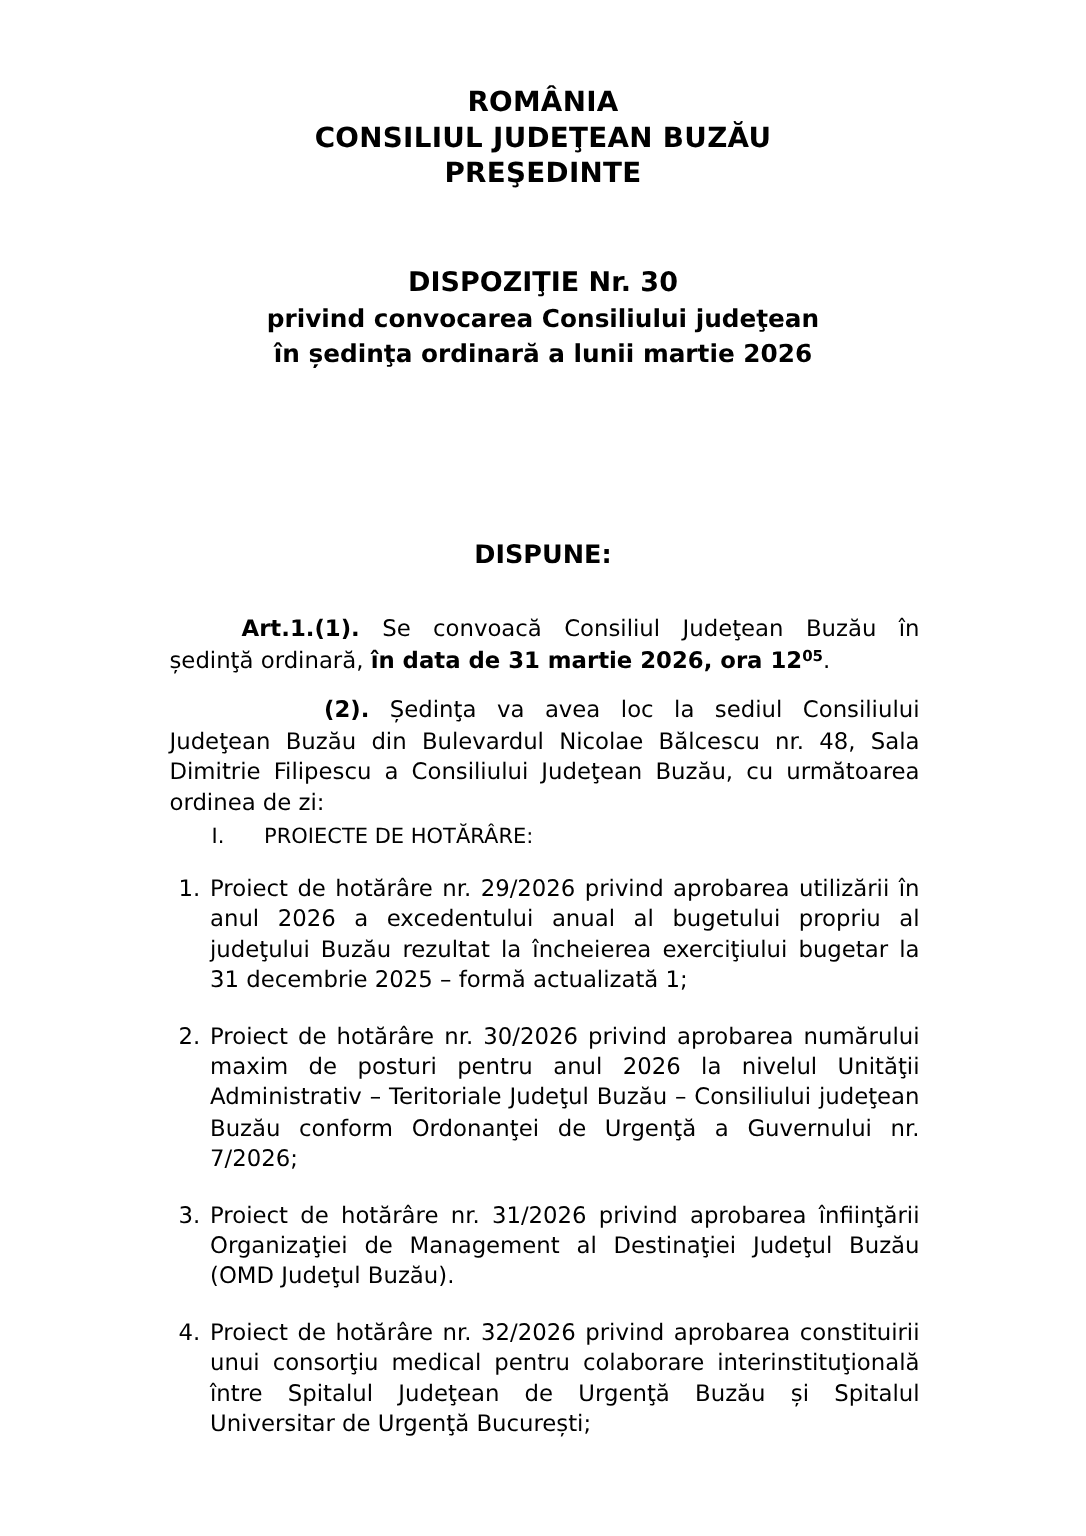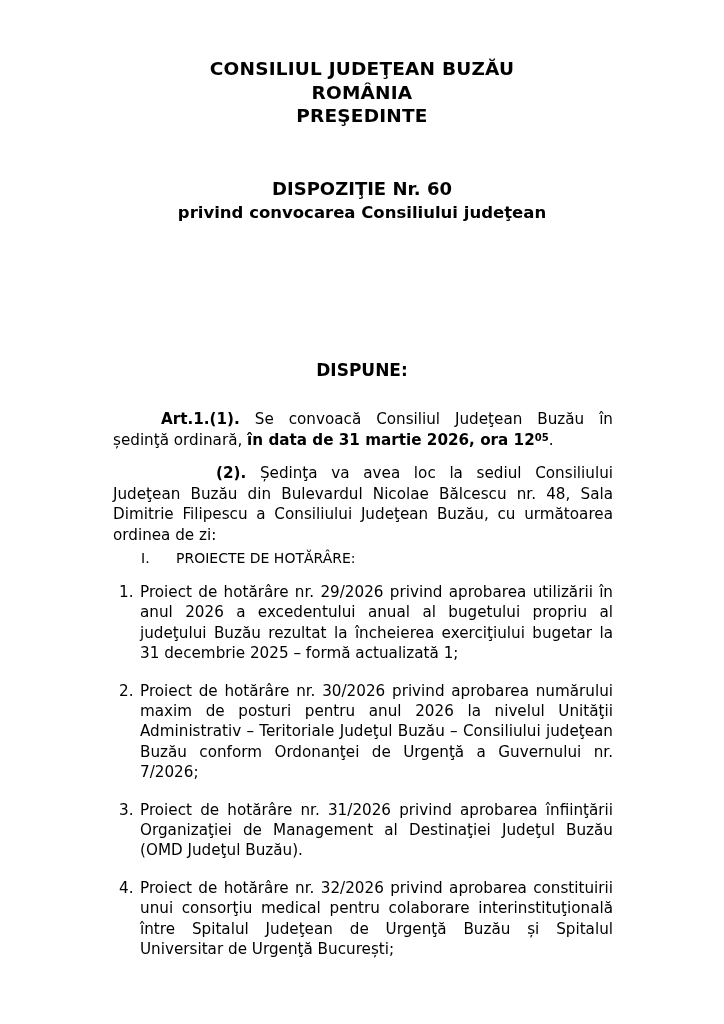--- a/index.html
+++ b/index.html
@@ -136,28 +136,29 @@
   .b { font-weight: bold; }
   sup { font-size: 0.66em; vertical-align: 0.45em; line-height: 0; }
   .nowrap { white-space: nowrap; }
 </style>
 </head>
 <body>
 
 <div class="page">
 
   <div class="masthead">
+    <div class="line">ROMÂNIA</div>
     <div class="line">CONSILIUL JUDEŢEAN BUZĂU</div>
-    <div class="line">ROMÂNIA</div>
     <div class="line">PREŞEDINTE</div>
   </div>
 
   <div class="acttitle">
-    <div class="t1"><span>DISPOZIŢIE Nr. </span><span>60</span></div>
+    <div class="t1"><span>DISPOZIŢIE Nr. </span><span>30</span></div>
     <div class="t2">privind convocarea Consiliului judeţean</div>
+    <div class="t3">în ședinţa ordinară a lunii martie 2026</div>
   </div>
 
   <p class="col just preamble">
     </p>
 
   <div class="dispune">DISPUNE:</div>
 
   <p class="col just art1"><span class="lead"></span><span class="b">Art.1.(1).</span><span> Se convoacă Consiliul Judeţean Buzău în ședinţă ordinară, </span><span class="b nowrap"><span>în data de 31 martie 2026, ora 12</span><sup>05</sup></span><span>.</span></p>
 
   <p class="col just alin2"><span class="lead"></span><span class="b">(2).</span><span> Ședinţa va avea loc la sediul Consiliului Judeţean Buzău din Bulevardul Nicolae Bălcescu nr. 48, Sala Dimitrie Filipescu a Consiliului Judeţean Buzău, cu următoarea ordinea de zi:</span></p>

